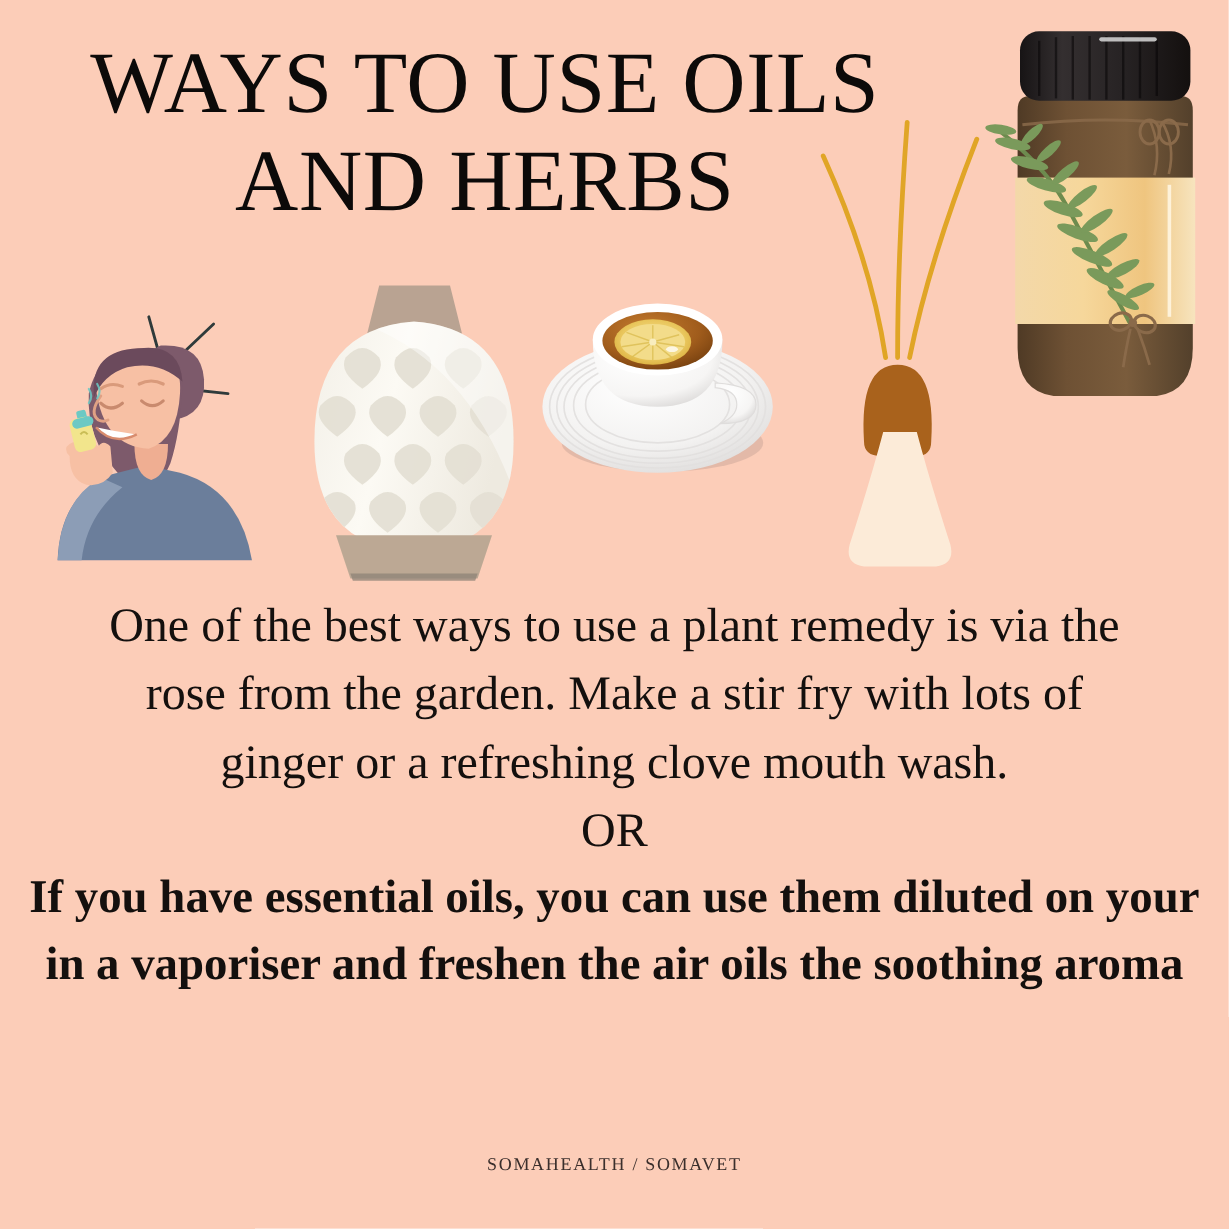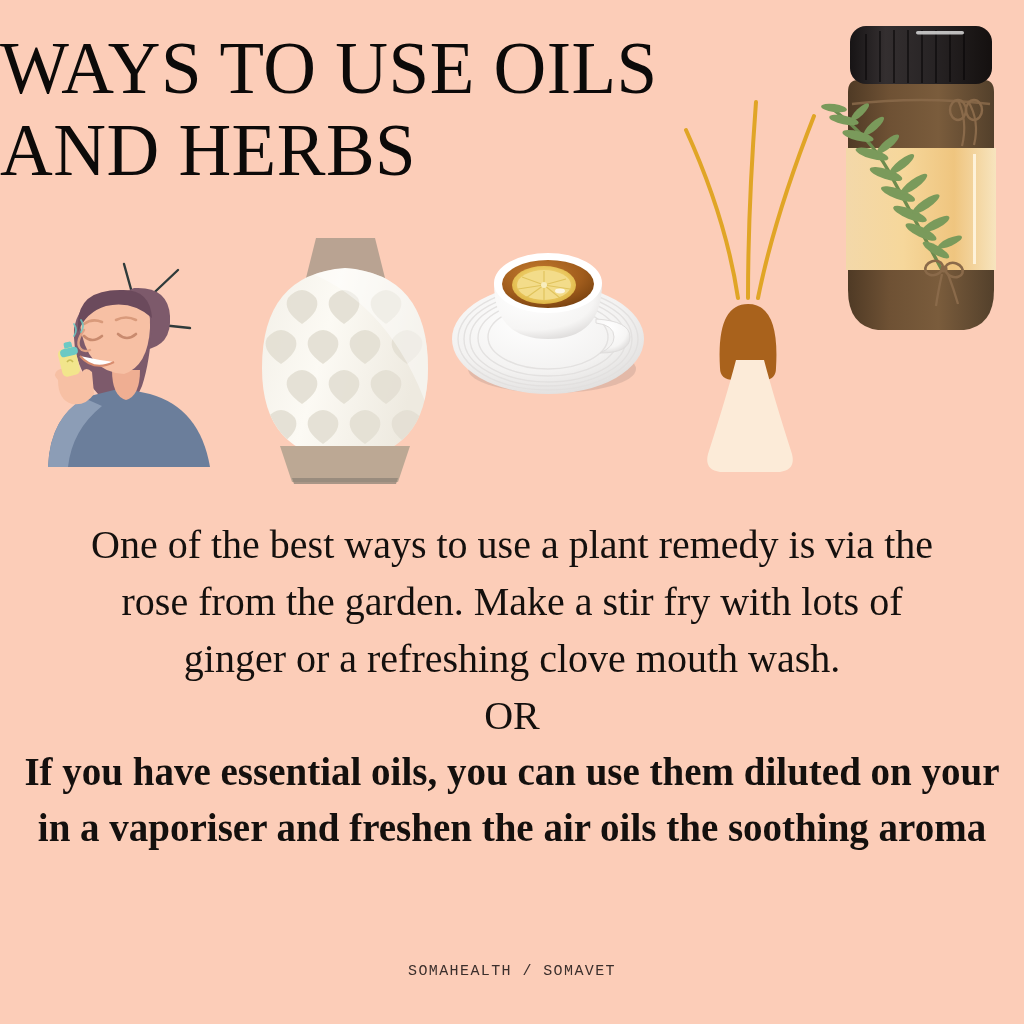--- a/index.html
+++ b/index.html
@@ -15,40 +15,41 @@
     background: #FCCDB8;
     font-family: "Liberation Serif", "DejaVu Serif", serif;
   }
 
   
   .title-block {
     position: absolute;
     left: 0;
     top: 28px;
     width: 760px;
+    text-align: center;
     z-index: 6;
+    padding-left: 24px;
   }
   .title-line {
     font-family: "Liberation Serif", "DejaVu Serif", serif;
     font-size: 73px;
     line-height: 1.13;
     color: #0c0a09;
     letter-spacing: 0.5px;
     white-space: nowrap;
   }
 
   
   .body-block {
     position: absolute;
     left: 0;
     top: 492px;
     width: 1024px;
     text-align: center;
     z-index: 6;
-    margin-top: 24px;
   }
   .para-line {
     font-family: "Liberation Serif", "DejaVu Serif", serif;
     font-size: 40px;
     line-height: 57px;
     color: #14100e;
     white-space: nowrap;
   }
   .or-line {
     font-family: "Liberation Serif", "DejaVu Serif", serif;
@@ -63,21 +64,21 @@
     color: #14100e;
     white-space: nowrap;
     font-weight: bold;
   }
   .footer-text {
     position: absolute;
     left: 0;
     top: 963px;
     width: 1024px;
     text-align: center;
-    font-family: Liberation Mono, monospace;
+    font-family: Liberation Serif, serif;
     font-size: 15px;
     letter-spacing: 1.4px;
     color: #3b2f2c;
     z-index: 6;
   }
 
   
   .art { position: absolute; z-index: 3; }
 
   #woman-illustration  { left: 28px;  top: 262px; width: 205px; height: 205px; }

